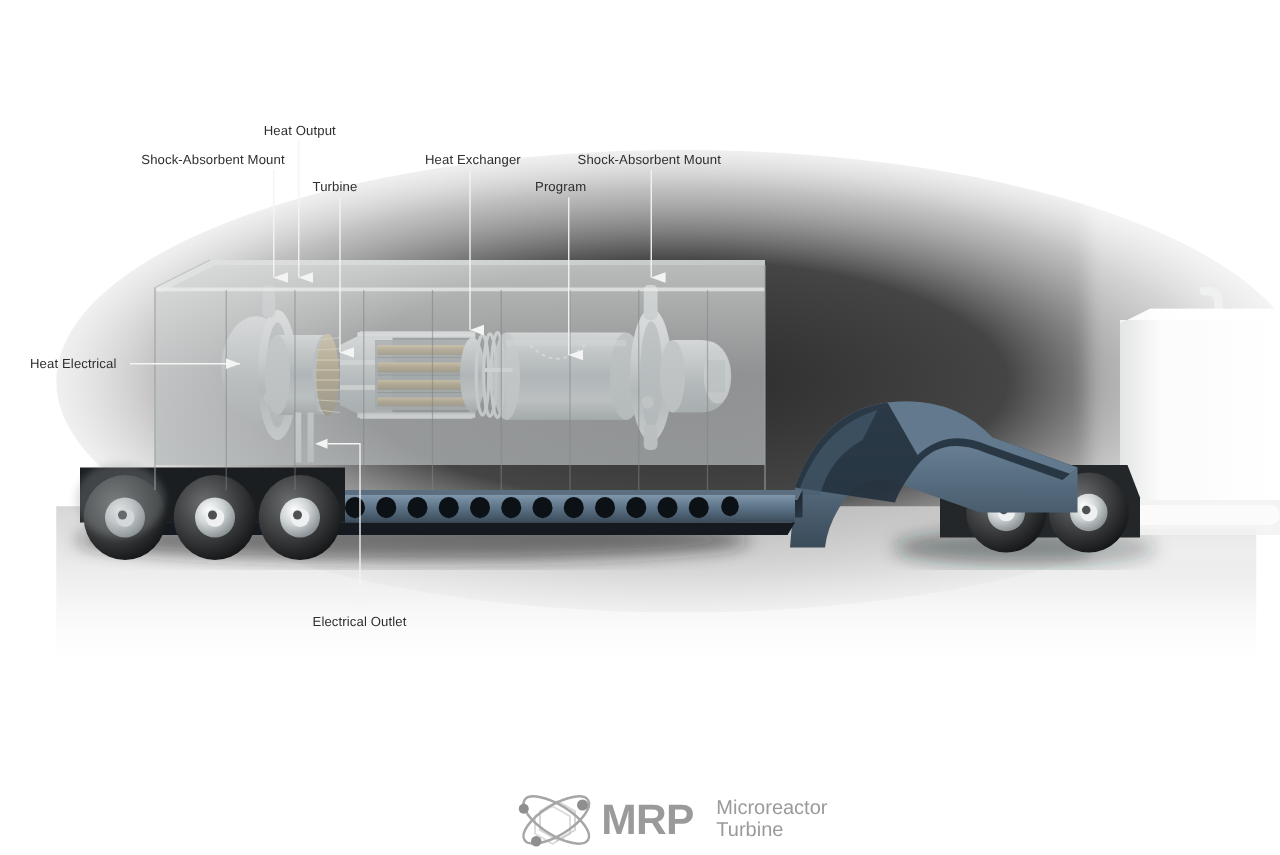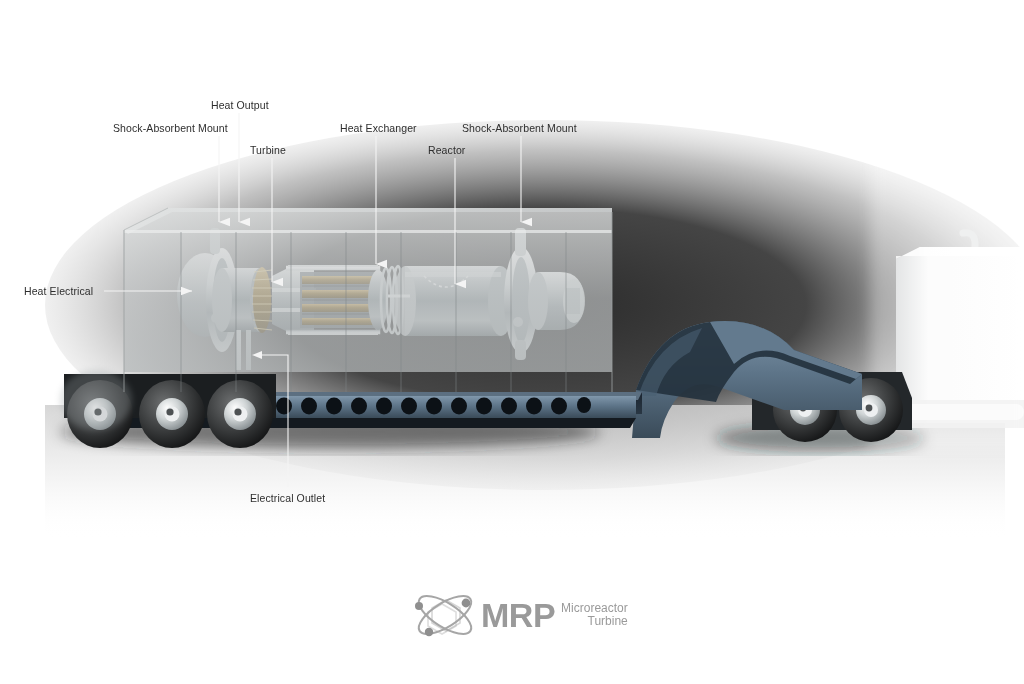--- a/index.html
+++ b/index.html
@@ -10,26 +10,26 @@
   }
   #stage{position:absolute;inset:0;width:1024px;height:684px;}
   #stage svg{position:absolute;left:0;top:0;}
 
   .label{
     position:absolute;color:#2e2e2e;font-size:10.5px;
     letter-spacing:.1px;white-space:nowrap;line-height:1;
   }
 
   
-  #logo{position:absolute;left:412px;top:587px;width:210px;height:56px;
-        display:flex;align-items:center;text-align:right;}
+  #logo{position:absolute;left:412px;top:628px;width:210px;height:56px;
+        display:flex;align-items:center;}
   #logo .mark{width:68px;height:54px;position:relative;flex:0 0 auto;}
   #logo .mrp{font-size:34px;font-weight:bold;color:#9a9a9a;letter-spacing:-0.5px;
              line-height:1;margin-left:1px;}
-  #logo .sub{margin-left:6px;font-size:12px;color:#9a9a9a;line-height:1.12;}
+  #logo .sub{margin-left:18px;font-size:16px;color:#9a9a9a;line-height:1.12;}
   #logo .sub span{display:block;}
 </style>
 </head>
 <body>
 
 <div id="stage">
 
 <svg width="1024" height="684" viewBox="0 0 1024 684">
   <defs>
     <radialGradient id="vig" cx="50%" cy="50%" r="58%">
@@ -346,21 +346,21 @@
     <path d="M288,487 L288,355 L260,355" marker-end="url(#arrSide)" transform="rotate(180 274 355)" style="display:none"></path>
     <path d="M288,487 L288,355 L262,355"></path>
     <path d="M262,351 L262,359 L252,355 Z" fill="#f4f4f4" stroke="none"></path>
   </g>
 </svg>
 
 <div class="label" style="left:113px;top:123px">Shock-Absorbent Mount</div>
 <div class="label" style="left:211px;top:100px">Heat Output</div>
 <div class="label" style="left:250px;top:145px">Turbine</div>
 <div class="label" style="left:340px;top:123px">Heat Exchanger</div>
-<div class="label" style="left:428px;top:145px">Reactor</div>
+<div class="label" style="left:428px;top:145px">Program</div>
 <div class="label" style="left:462px;top:123px">Shock-Absorbent Mount</div>
 <div class="label" style="left:24px;top:286px">Heat Electrical</div>
 <div class="label" style="left:250px;top:493px">Electrical Outlet</div>
 
 <div id="logo">
   <div class="mark">
     <svg width="68" height="54" viewBox="0 0 68 54">
       <g fill="none" stroke="#b4b4b4" stroke-width="1.6">
         <polygon points="34,12 48,20 48,35 34,43 20,35 20,20" opacity=".55"></polygon>
         <polygon points="30,16 44,24 44,38 30,46 16,38 16,24" opacity=".45"></polygon>

